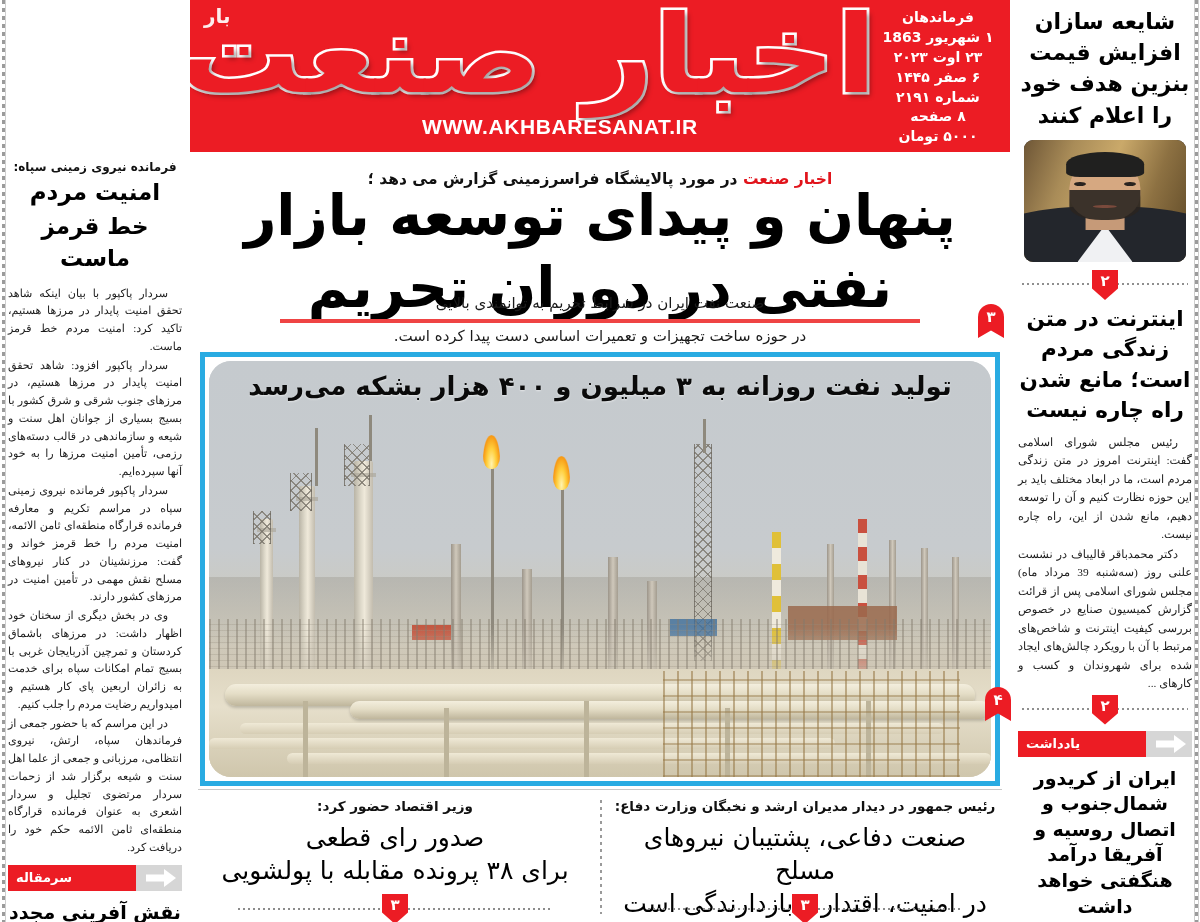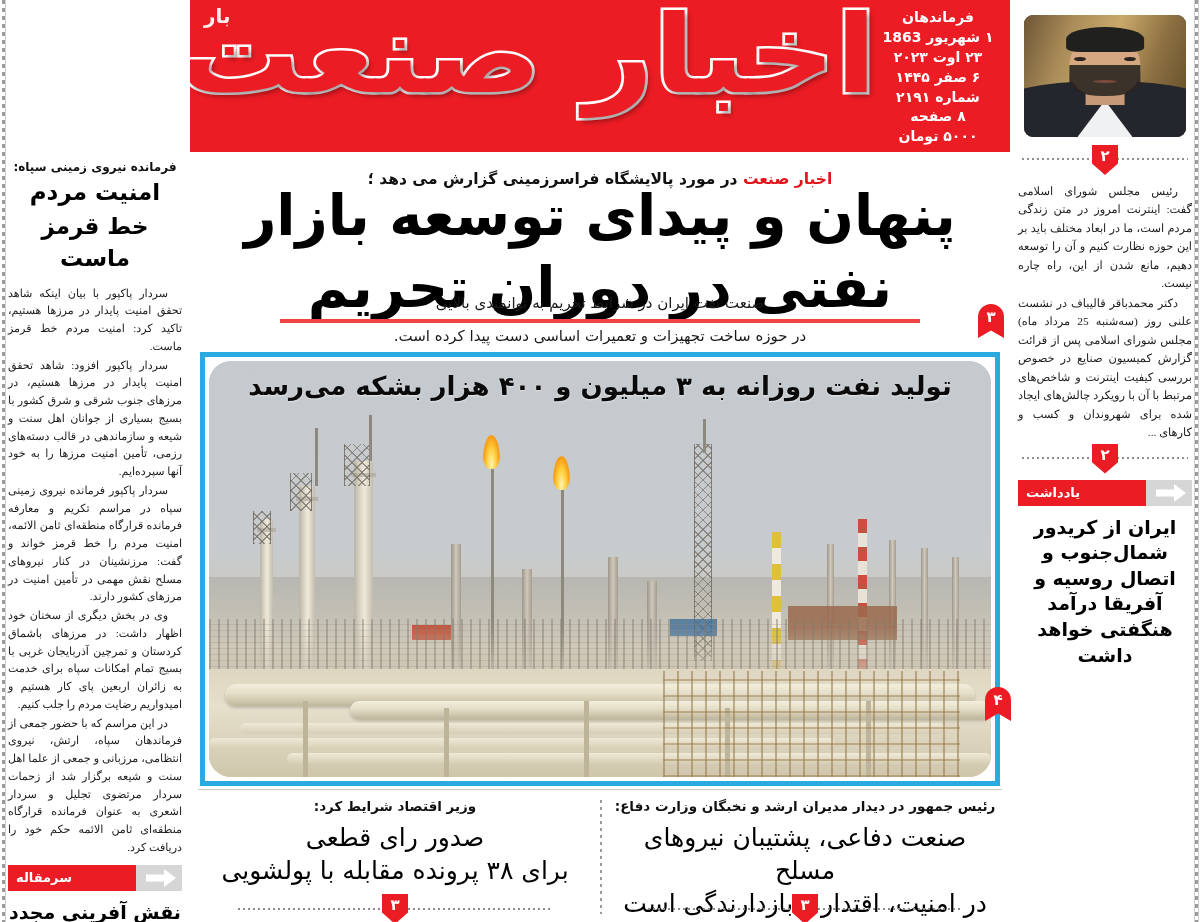--- a/index.html
+++ b/index.html
@@ -412,20 +412,21 @@
 
 <div class="page">
 
   <div class="col-left">
     <div class="edge-dots" style="right:2px;"></div>
     <div class="vrule left-a"></div>
     <div class="vrule left-b"></div>
 
     <div class="side-pad">
 
+      <div class="side-title">شایعه سازان افزایش قیمت بنزین هدف خود را اعلام کنند</div>
 
       <div class="side-photo">
         <div class="portrait">
           <div class="p-bg"></div>
           <div class="p-suit"></div>
           <div class="p-shirt"></div>
           <div class="p-neck"></div>
           <div class="p-head"></div>
           <div class="p-beard"></div>
           <div class="p-hair"></div>
@@ -433,24 +434,25 @@
           <div class="p-eye r"></div>
           <div class="p-mouth"></div>
         </div>
       </div>
 
       <div class="sep-badge-row">
         <div class="dots"></div>
         <div class="badge down">۲</div>
       </div>
 
+      <div class="side-title" style="font-size:21.5px;margin-top:4px;">اینترنت در متن زندگی مردم است؛ مانع شدن راه چاره نیست</div>
 
       <div class="side-body">
         <p>رئیس مجلس شورای اسلامی گفت: اینترنت امروز در متن زندگی مردم است، ما در ابعاد مختلف باید بر این حوزه نظارت کنیم و آن را توسعه دهیم، مانع شدن از این، راه چاره نیست.</p>
-        <p>دکتر محمدباقر قالیباف در نشست علنی روز (سه‌شنبه 25 مرداد ماه) مجلس شورای اسلامی پس از قرائت گزارش کمیسیون صنایع در خصوص بررسی کیفیت اینترنت و شاخص‌های مرتبط با آن با رویکرد چالش‌های ایجاد شده برای شهروندان و کسب و کارهای ...</p>
+        <p>دکتر محمدباقر قالیباف در نشست علنی روز (سه‌شنبه 39 مرداد ماه) مجلس شورای اسلامی پس از قرائت گزارش کمیسیون صنایع در خصوص بررسی کیفیت اینترنت و شاخص‌های مرتبط با آن با رویکرد چالش‌های ایجاد شده برای شهروندان و کسب و کارهای ...</p>
       </div>
 
       <div class="sep-badge-row" style="margin-top:2px;">
         <div class="dots"></div>
         <div class="badge down">۲</div>
       </div>
 
       <div class="flag-row">
         <div class="flag-arrow"></div>
         <div class="flag-label">یادداشت</div>
@@ -473,20 +475,21 @@
           <div>شماره ۲۱۹۱</div>
           <div>۸ صفحه</div>
           <div>۵۰۰۰ تومان</div>
         </div>
 
         <div class="logo-wrap">
           <div class="logo-word">اخبار صنعت</div>
         </div>
         <div class="logo-super">بار</div>
 
+        <div class="site-url">WWW.AKHBARESANAT.IR</div>
       </div>
     </div>
 
     <div class="lead-kicker">
       <span class="brandmark">اخبار صنعت</span><span> در مورد پالایشگاه فراسرزمینی گزارش می دهد ؛</span>
     </div>
 
     <div class="lead-headline">پنهان و پیدای توسعه بازار نفتی در دوران تحریم</div>
 
     <div class="lead-deck">
@@ -563,21 +566,21 @@
 
       <div class="bh">
         <div class="bh-kicker">رئیس جمهور در دیدار مدیران ارشد و نخبگان وزارت دفاع:</div>
         <div class="bh-title">صنعت دفاعی، پشتیبان نیروهای مسلح</div>
         <div class="bh-title">در امنیت، اقتدار و بازدارندگی است</div>
         <div class="bh-dots"></div>
         <div class="badge down" style="position:absolute;bottom:-2px;left:50%;transform:translateX(-50%);">۳</div>
       </div>
 
       <div class="bh">
-        <div class="bh-kicker">وزیر اقتصاد شرایط کرد:</div>
+        <div class="bh-kicker">وزیر اقتصاد حضور کرد:</div>
         <div class="bh-title">صدور رای قطعی</div>
         <div class="bh-title">برای ۳۸ پرونده مقابله با پولشویی</div>
         <div class="bh-dots"></div>
         <div class="badge down" style="position:absolute;bottom:-2px;left:50%;transform:translateX(-50%);">۳</div>
       </div>
 
     </div>
   </div>
 
   <div class="col-right">

